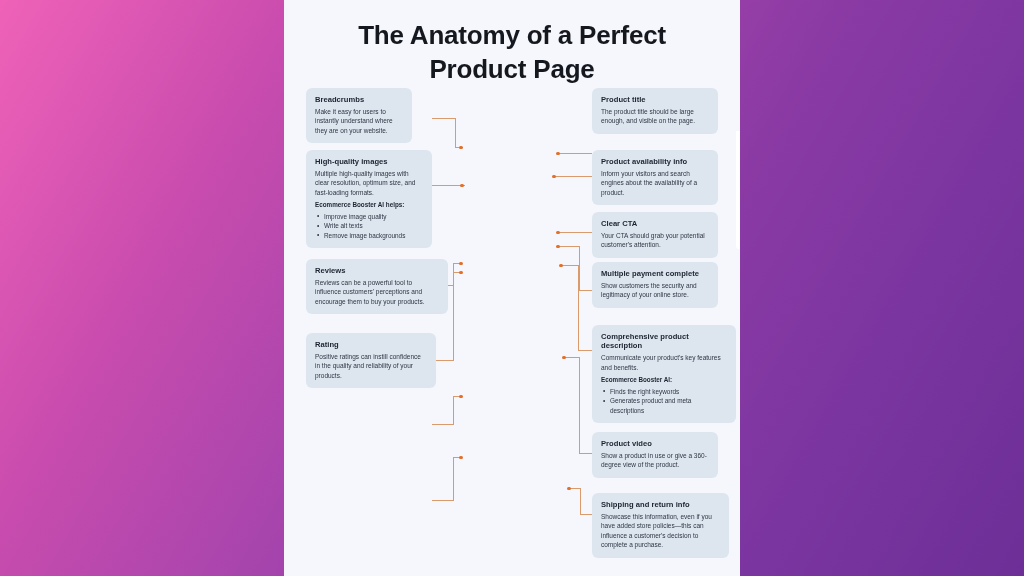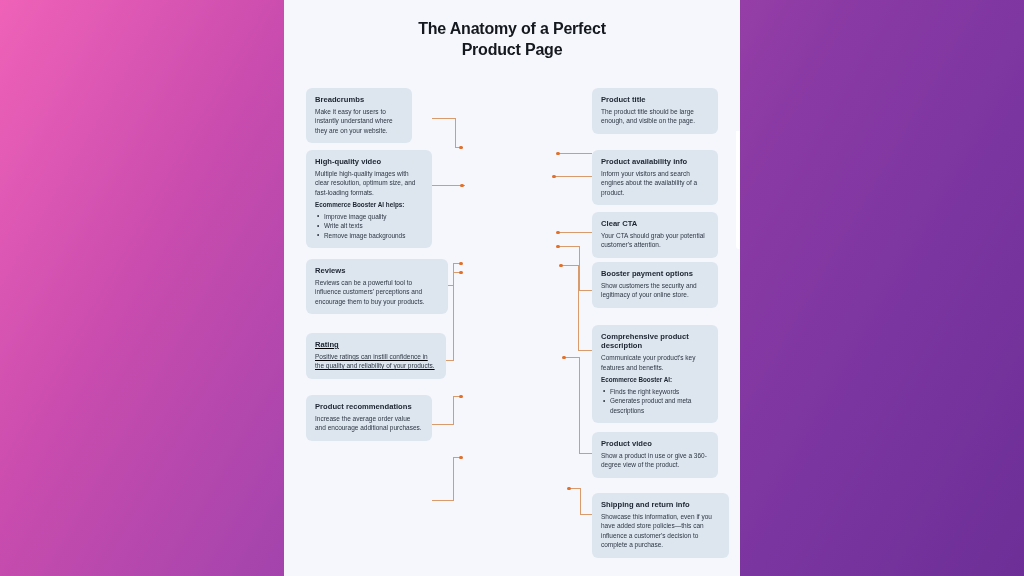--- a/index.html
+++ b/index.html
@@ -17,21 +17,21 @@
     left: 284px; top: 0;
     width: 456px; height: 576px;
     background: #f5f7fc;
     overflow: hidden;
   }
 
   
   .title {
     position: absolute; left: 0; top: 18px; width: 456px;
     text-align: center;
-    font-size: 16px; font-weight: bold; line-height: 1.32;
+    font-size: 26px; font-weight: bold; line-height: 1.32;
     color: #15181e; letter-spacing: -0.2px;
   }
 
   
   .card {
     position: absolute;
     background: #dde6ef;
     border-radius: 6px;
     padding: 7px 9px 8px 9px;
   }
@@ -143,67 +143,63 @@
   <div class="conn v" style="left:296px; top:488px; height:27px;"></div>
   <div class="conn h" style="left:296px; top:514px; width:12px;"></div>
   <div class="dot" style="left:283px; top:486.5px;"></div>
 
   <div class="card" style="left:22px; top:88px; width:106px;">
     <h3>Breadcrumbs</h3>
     <p>Make it easy for users to instantly understand where they are on your website.</p>
   </div>
 
   <div class="card" style="left:22px; top:150px; width:126px;">
-    <h3>High-quality video</h3>
+    <h3>High-quality images</h3>
     <p>Multiple high-quality images with clear resolution, optimum size, and fast-loading formats.</p>
     <div class="sub">Ecommerce Booster AI helps:</div>
     <ul>
       <li>Improve image quality</li>
       <li>Write alt texts</li>
       <li>Remove image backgrounds</li>
     </ul>
   </div>
 
   <div class="card" style="left:22px; top:259px; width:142px;">
     <h3>Reviews</h3>
     <p>Reviews can be a powerful tool to influence customers' perceptions and encourage them to buy your products.</p>
   </div>
 
-  <div class="card" style="left:22px; top:333px; width:140px;text-decoration:underline;">
+  <div class="card" style="left:22px; top:333px; width:130px;">
     <h3>Rating</h3>
     <p>Positive ratings can instill confidence in the quality and reliability of your products.</p>
   </div>
 
-  <div class="card" style="left:22px; top:395px; width:126px;">
-    <h3>Product recommendations</h3>
-    <p>Increase the average order value and encourage additional purchases.</p>
-  </div>
 
 
   <div class="card" style="left:308px; top:88px; width:126px;">
     <h3>Product title</h3>
     <p>The product title should be large enough, and visible on the page.</p>
   </div>
 
   <div class="card" style="left:308px; top:150px; width:126px;">
     <h3>Product availability info</h3>
     <p>Inform your visitors and search engines about the availability of a product.</p>
   </div>
 
   <div class="card" style="left:308px; top:212px; width:126px;">
     <h3>Clear CTA</h3>
     <p>Your CTA should grab your potential customer's attention.</p>
   </div>
 
   <div class="card" style="left:308px; top:262px; width:126px;">
-    <h3>Booster payment options</h3>
+    <h3>Multiple payment complete</h3>
     <p>Show customers the security and legitimacy of your online store.</p>
   </div>
 
-  <div class="card" style="left:308px; top:325px; width:126px;">
+  <div class="card" style="left:308px; top:325px; width:144px;">
     <h3>Comprehensive product description</h3>
     <p>Communicate your product's key features and benefits.</p>
     <div class="sub">Ecommerce Booster AI:</div>
     <ul>
       <li>Finds the right keywords</li>
       <li>Generates product and meta descriptions</li>
     </ul>
   </div>
 
   <div class="card" style="left:308px; top:432px; width:126px;">

